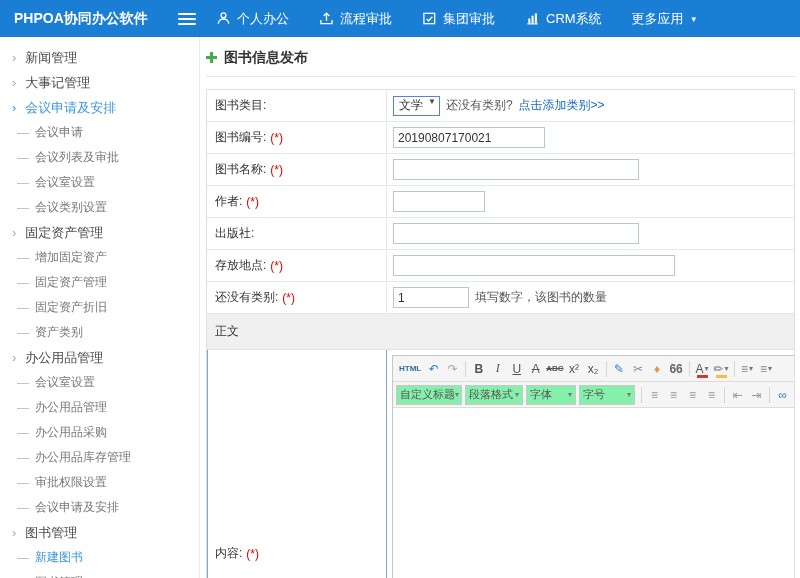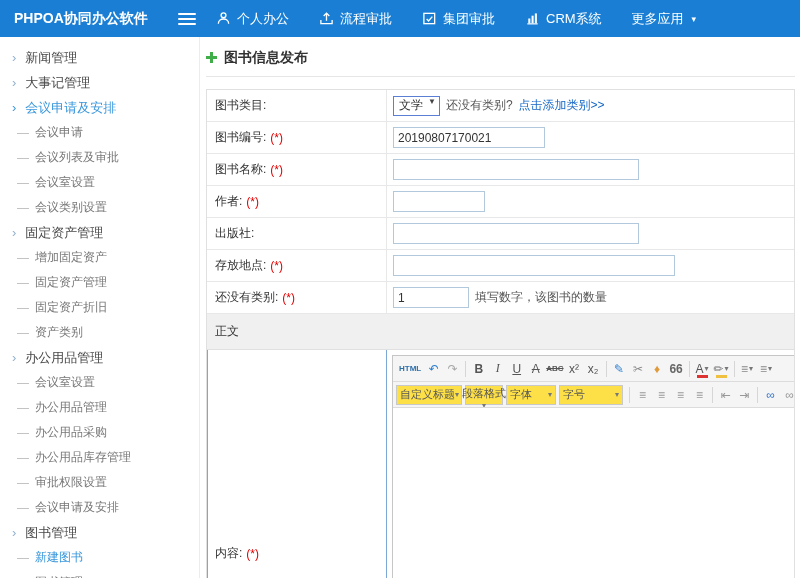--- a/index.html
+++ b/index.html
@@ -52,21 +52,21 @@
 .tb-btn{min-width:19px;height:20px;display:inline-flex;align-items:center;justify-content:center;color:#555;font-size:12px;position:relative;border-radius:2px;cursor:pointer;flex:0 0 auto;padding:0 1px}
 .tb-btn.wide{font-size:8px;font-weight:bold;color:#2d6fa8;padding:0 3px}
 .tb-btn.bold{font-weight:bold}
 .tb-btn.italic{font-style:italic;font-family:"Liberation Serif",serif}
 .tb-btn.underline{text-decoration:underline}
 .tb-btn.strike .glyph{text-decoration:line-through}
 .tb-btn.small{font-size:8px;font-weight:bold}
 .tb-btn .caret{font-size:8px;color:#777;margin-left:1px}
 .tb-btn .cbar{position:absolute;left:4px;bottom:1px;width:11px;height:3px}
 .tb-sep{width:1px;height:16px;background:#d6d6d6;margin:0 3px;flex:0 0 1px}
-.tb-select{height:20px;border:1px solid #c8c8c8;background:#fde047;display:inline-flex;align-items:center;justify-content:space-between;padding:0 3px;font-size:11px;color:#555;margin-right:3px;cursor:pointer;flex:0 0 auto}
+.tb-select{height:20px;border:1px solid #c8c8c8;background:#86efac;display:inline-flex;align-items:center;justify-content:space-between;padding:0 3px;font-size:11px;color:#555;margin-right:3px;cursor:pointer;flex:0 0 auto}
 .tb-select .caret{font-size:8px;color:#777}
 .editor-body{flex:1;background:#fff}
 </style>
 </head>
 <body>
 
 <div class="topbar">
   <div class="logo">PHPOA协同办公软件</div>
   <div class="burger">
       <span class="b1"></span>
@@ -355,29 +355,29 @@
                 <span class="tb-btn">
                   <span class="glyph" style="color: rgb(136, 136, 136);">≡</span>
                   <span class="caret">▾</span>
                 </span>
               </div>
               <div class="tb-row">
                 <div class="tb-select" style="width: 66px;">
                   <span class="tb-select-label">自定义标题</span>
                   <span class="caret">▾</span>
                 </div>
-                <div class="tb-select" style="width: 38px; flex-direction: column;">
+                <div class="tb-select" style="width: 58px;">
                   <span class="tb-select-label">段落格式</span>
                   <span class="caret">▾</span>
                 </div>
                 <div class="tb-select" style="width: 50px;">
                   <span class="tb-select-label">字体</span>
                   <span class="caret">▾</span>
                 </div>
-                <div class="tb-select" style="width: 64px;">
+                <div class="tb-select" style="width: 56px;">
                   <span class="tb-select-label">字号</span>
                   <span class="caret">▾</span>
                 </div>
                 <span class="tb-sep"></span>
                 <span class="tb-btn">
                   <span class="glyph" style="color: rgb(153, 153, 153);">≡</span>
                 </span>
                 <span class="tb-btn">
                   <span class="glyph" style="color: rgb(153, 153, 153);">≡</span>
                 </span>

